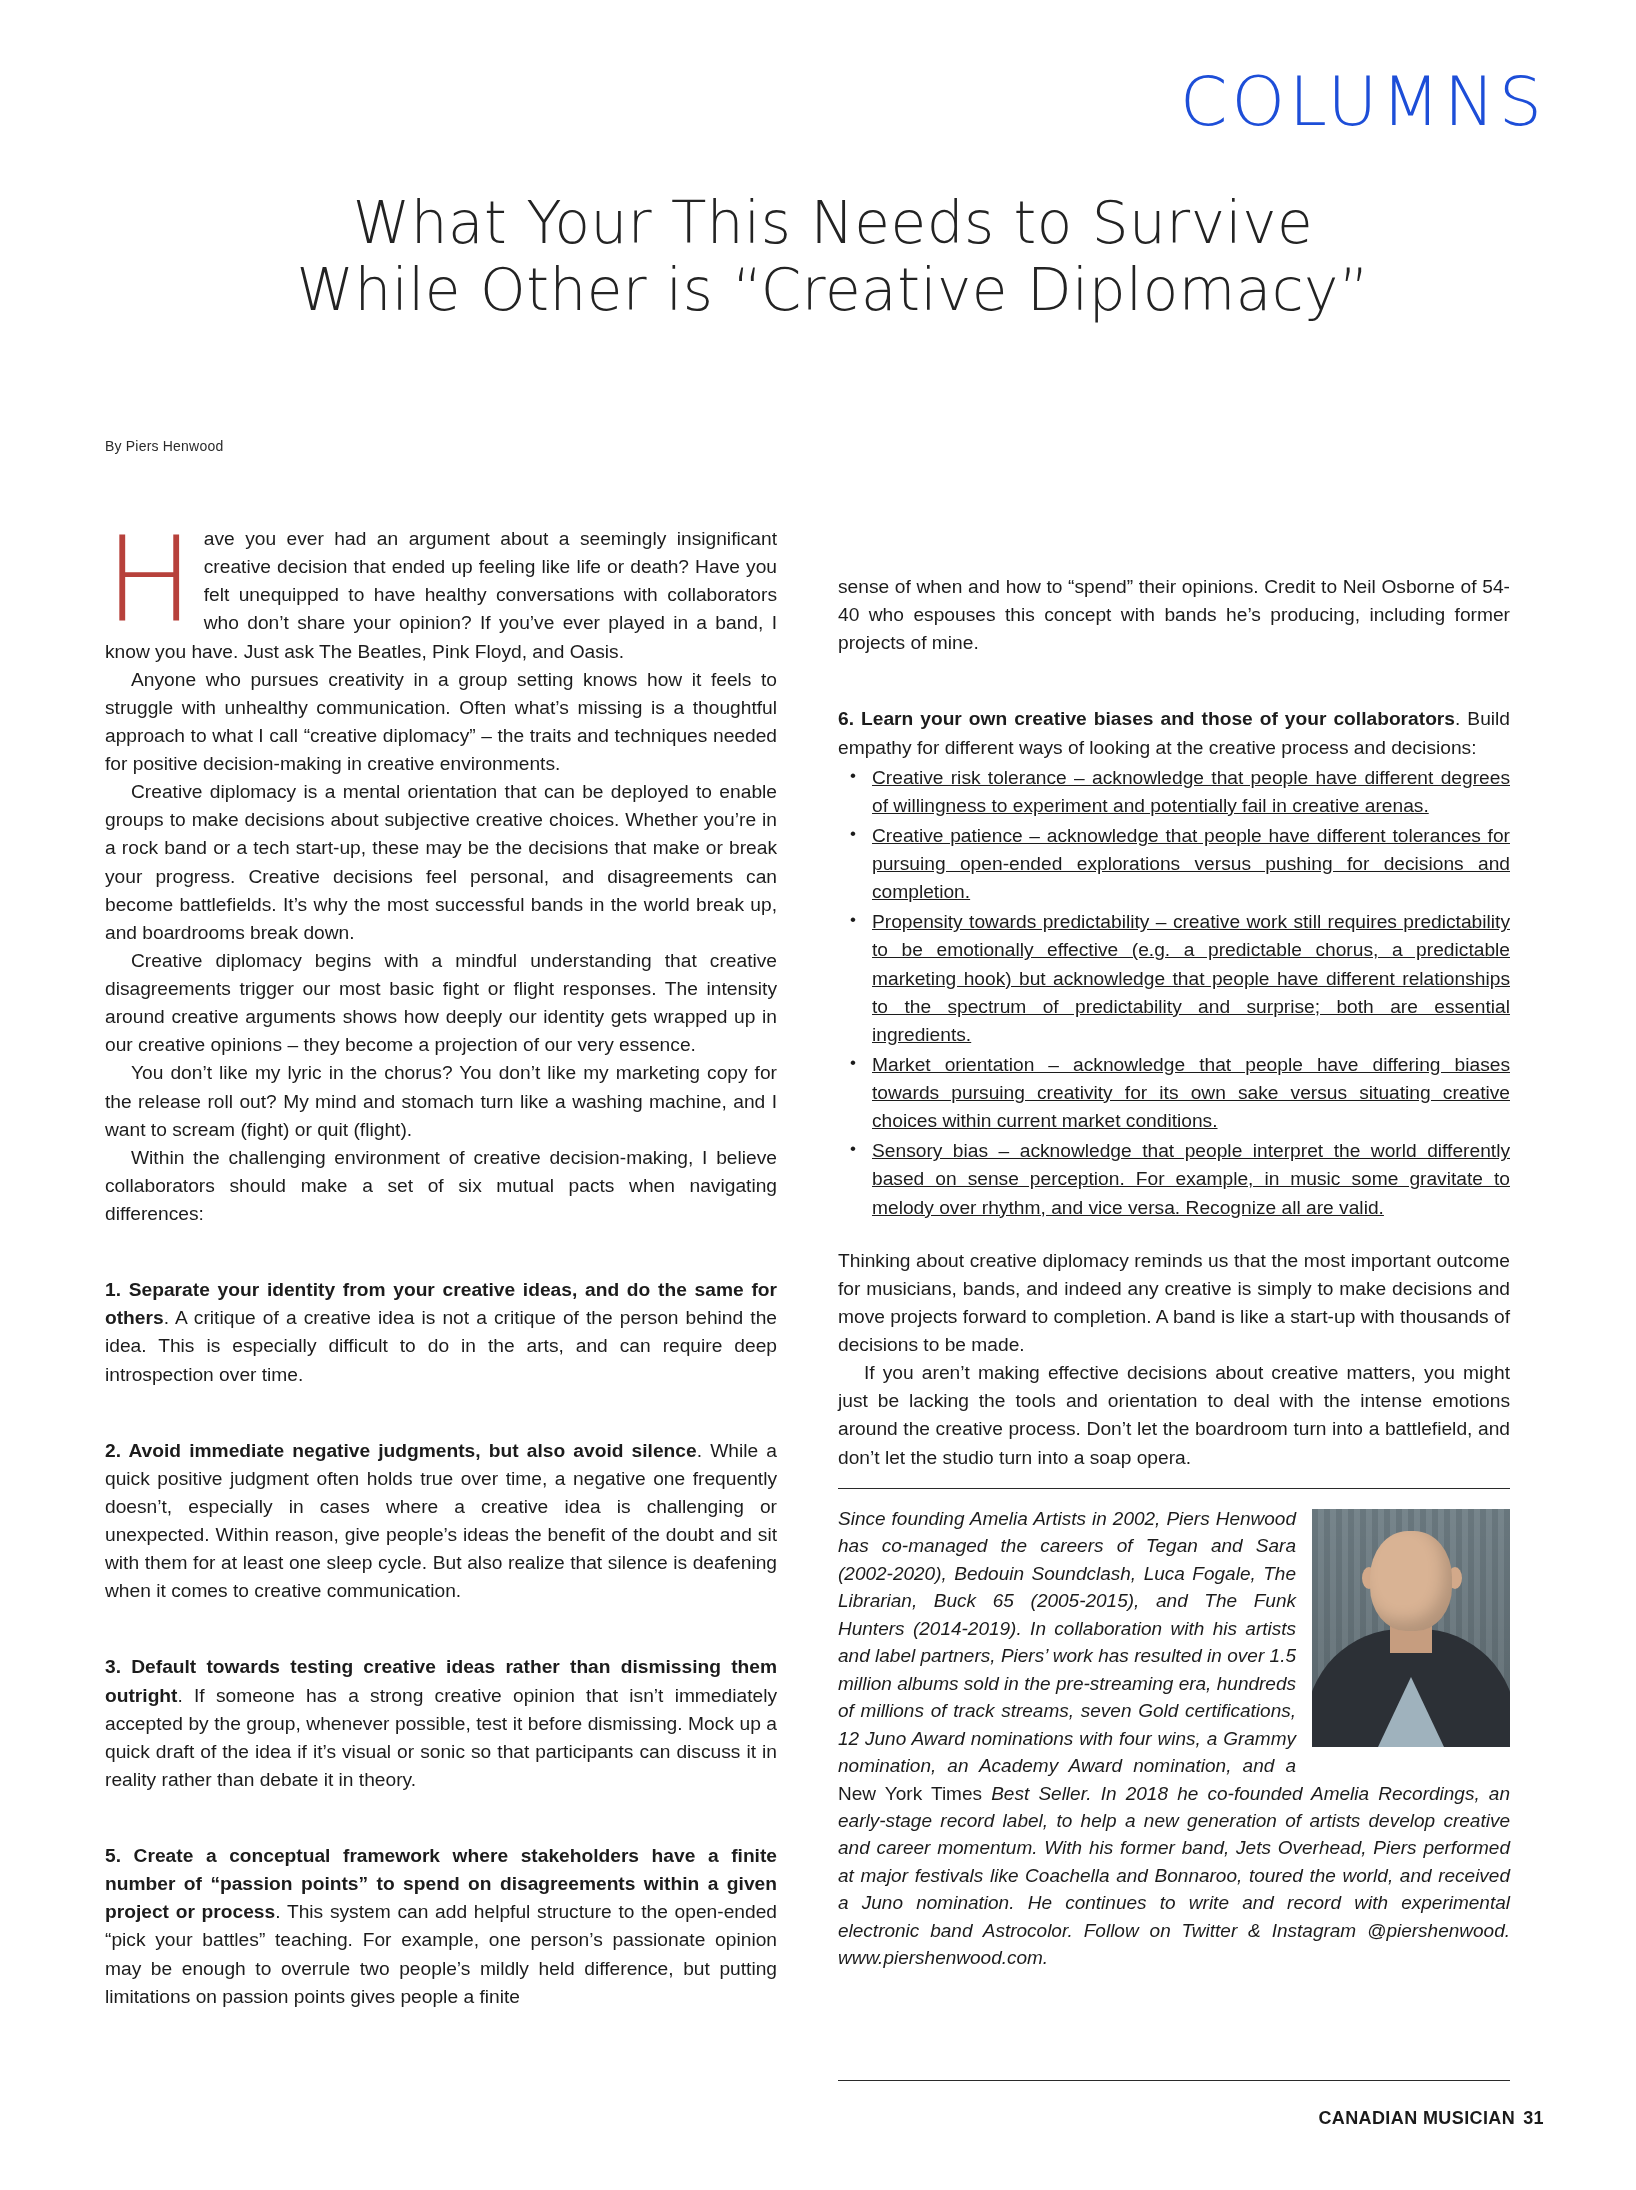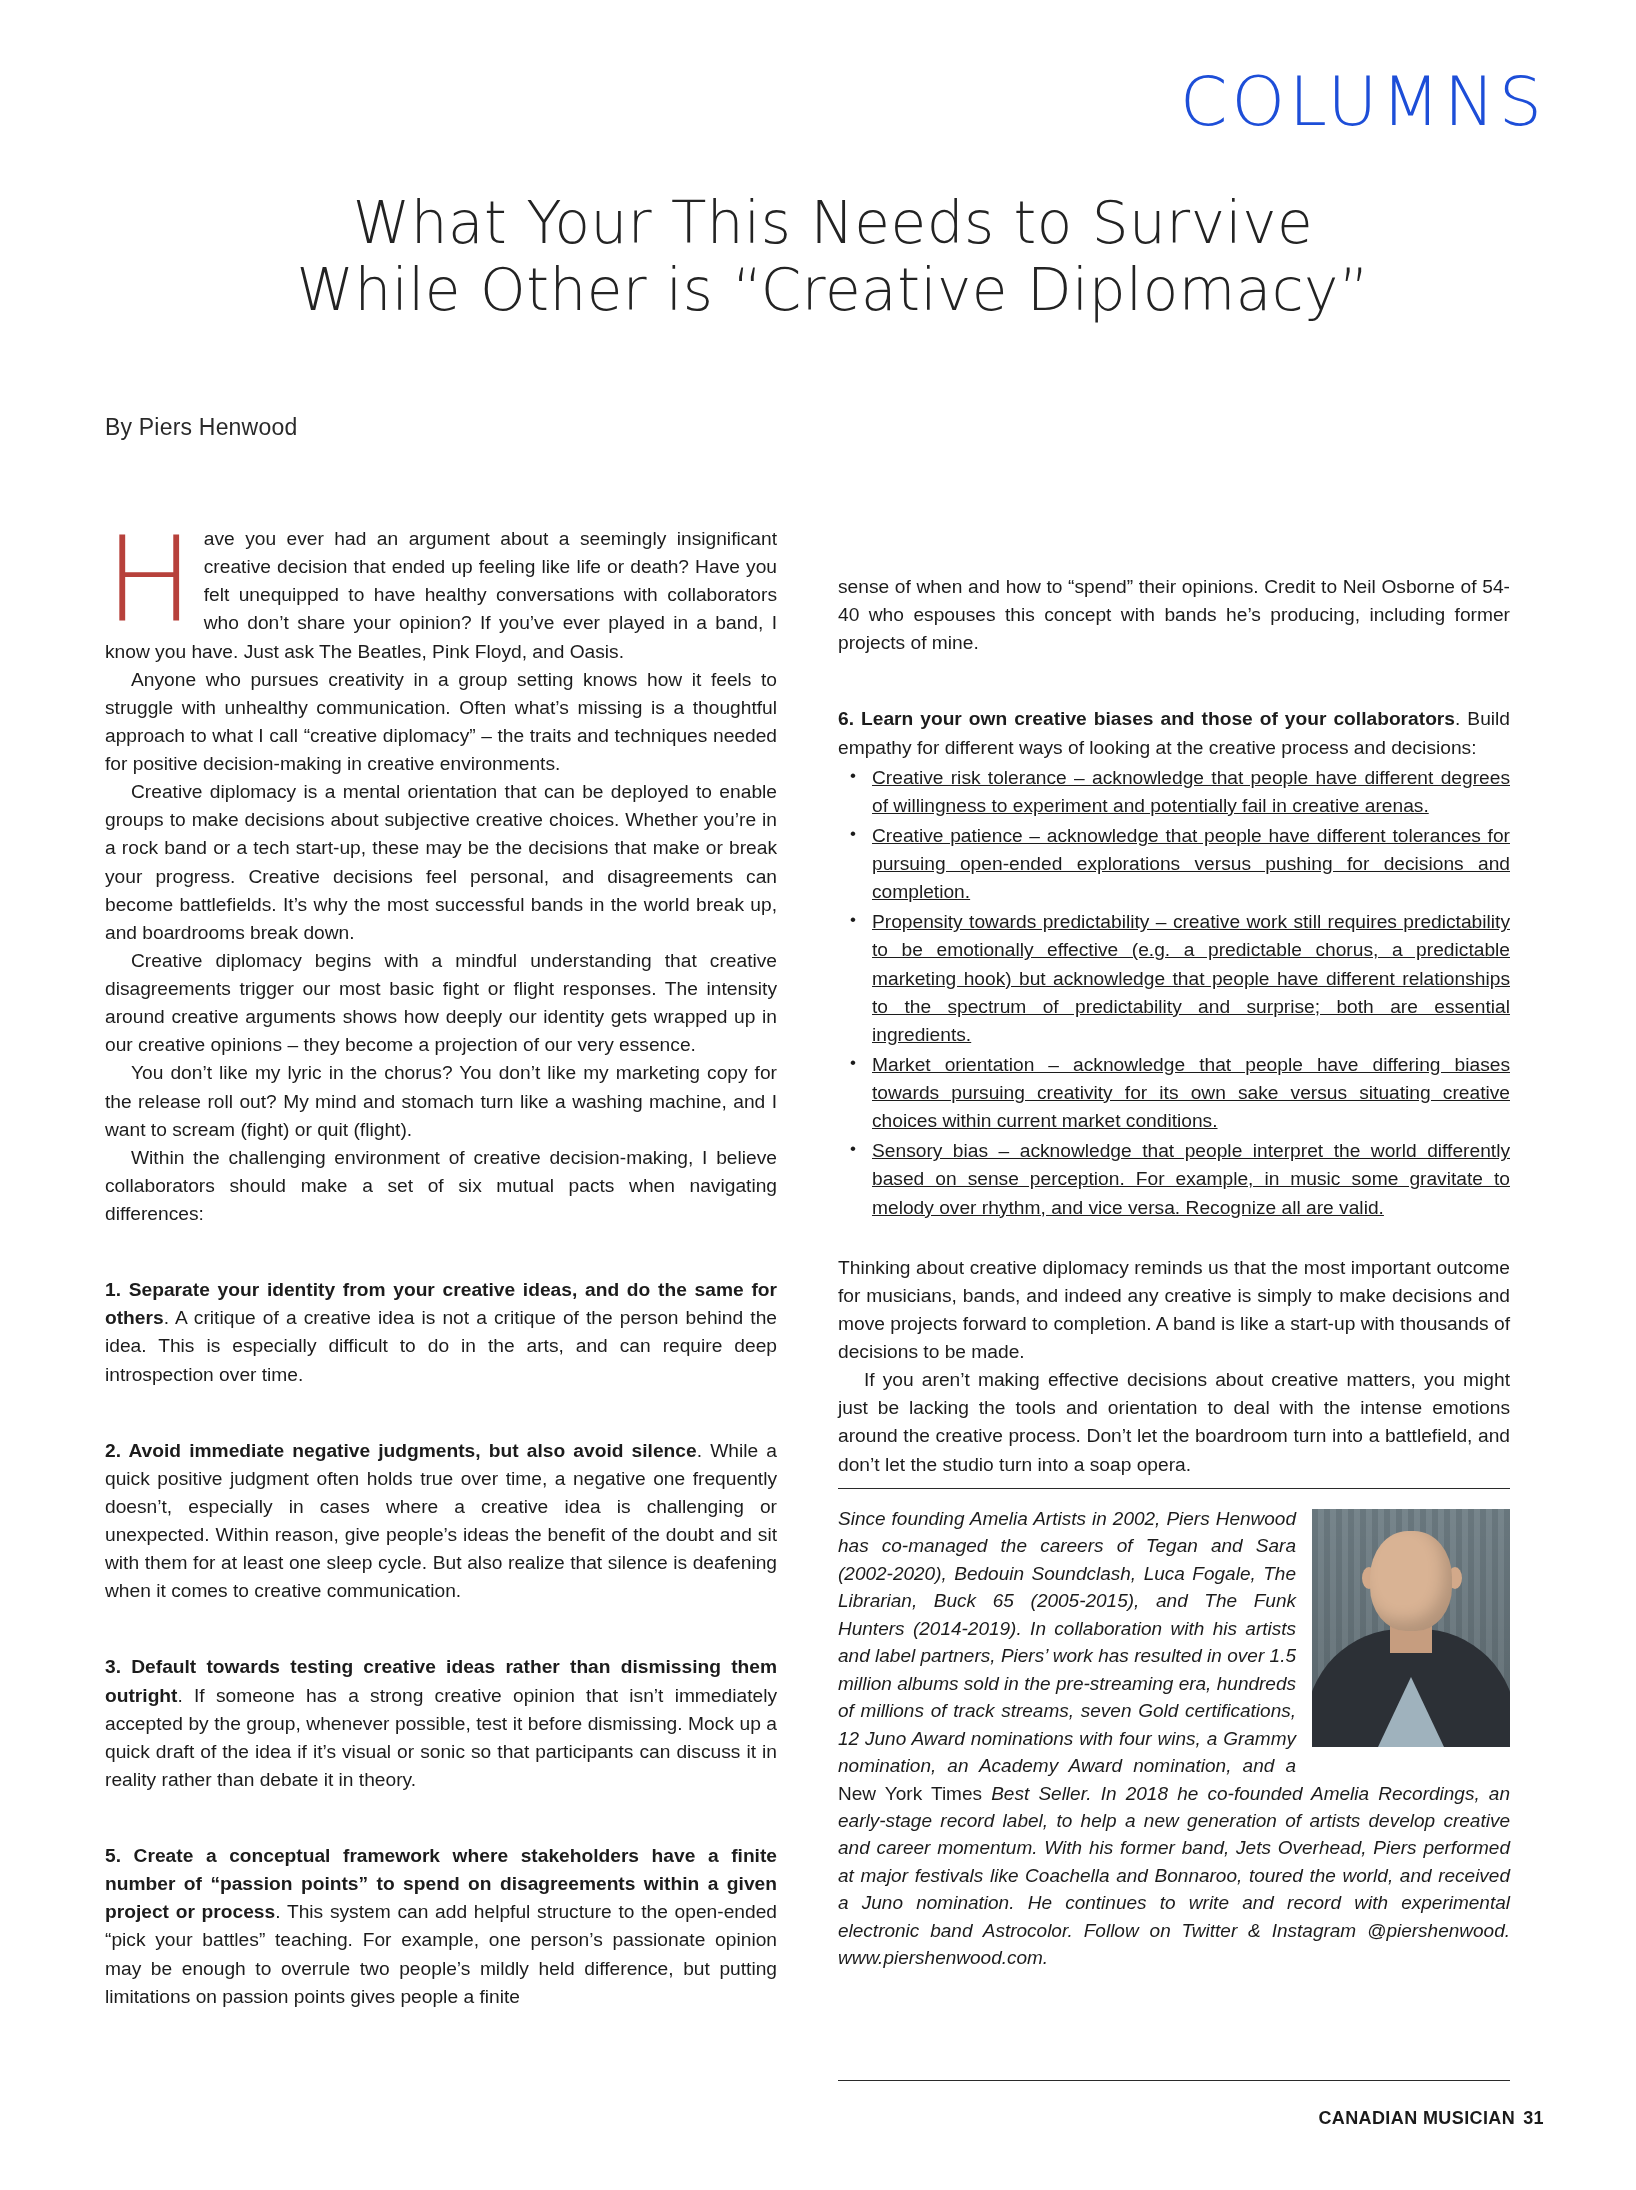--- a/index.html
+++ b/index.html
@@ -43,23 +43,23 @@
     font-weight: 300;
     font-size: 58px;
     line-height: 1.16;
     color: #232323;
     letter-spacing: 0.5px;
   }
   .headline .l2 { display: block; }
 
   .byline {
     position: absolute;
-    top: 414px;
+    top: 438px;
     left: 105px;
-    font-size: 23px;
+    font-size: 14px;
     color: #2a2a2a;
     letter-spacing: 0.2px;
   }
 
   
   .col {
     position: absolute;
     top: 525px;
     width: 672px;
     font-size: 19.2px;
@@ -240,21 +240,21 @@
   <div class="col col-right">
     <p class="noindent">sense of when and how to “spend” their opinions. Credit to Neil Osborne of 54-40 who espouses this concept with bands he’s producing, including former projects of mine.</p>
     <p class="noindent"><b>6. Learn your own creative biases and those of your collaborators</b><span>. Build empathy for different ways of looking at the creative process and decisions:</span></p>
     <ul class="bullets">
       <li>Creative risk tolerance – acknowledge that people have different degrees of willingness to experiment and potentially fail in creative arenas.</li>
       <li>Creative patience – acknowledge that people have different tolerances for pursuing open-ended explorations versus pushing for decisions and completion.</li>
       <li>Propensity towards predictability – creative work still requires predictability to be emotionally effective (e.g. a predictable chorus, a predictable marketing hook) but acknowledge that people have different relationships to the spectrum of predictability and surprise; both are essential ingredients.</li>
       <li>Market orientation – acknowledge that people have differing biases towards pursuing creativity for its own sake versus situating creative choices within current market conditions.</li>
       <li>Sensory bias – acknowledge that people interpret the world differently based on sense perception. For example, in music some gravitate to melody over rhythm, and vice versa. Recognize all are valid.</li>
     </ul>
-    <p class="noindent" style="margin-top:32px">Thinking about creative diplomacy reminds us that the most important outcome for musicians, bands, and indeed any creative is simply to make decisions and move projects forward to completion. A band is like a start-up with thousands of decisions to be made.</p>
+    <p class="noindent" style="margin-top:25px">Thinking about creative diplomacy reminds us that the most important outcome for musicians, bands, and indeed any creative is simply to make decisions and move projects forward to completion. A band is like a start-up with thousands of decisions to be made.</p>
     <p>If you aren’t making effective decisions about creative matters, you might just be lacking the tools and orientation to deal with the intense emotions around the creative process. Don’t let the boardroom turn into a battlefield, and don’t let the studio turn into a soap opera.</p>
   </div>
 
   <div class="bio-rule-top"></div>
 
   <div class="bio">
     <div class="portrait">
       <div class="shoulders"></div>
       <div class="shirt"></div>
       <div class="neck"></div>

